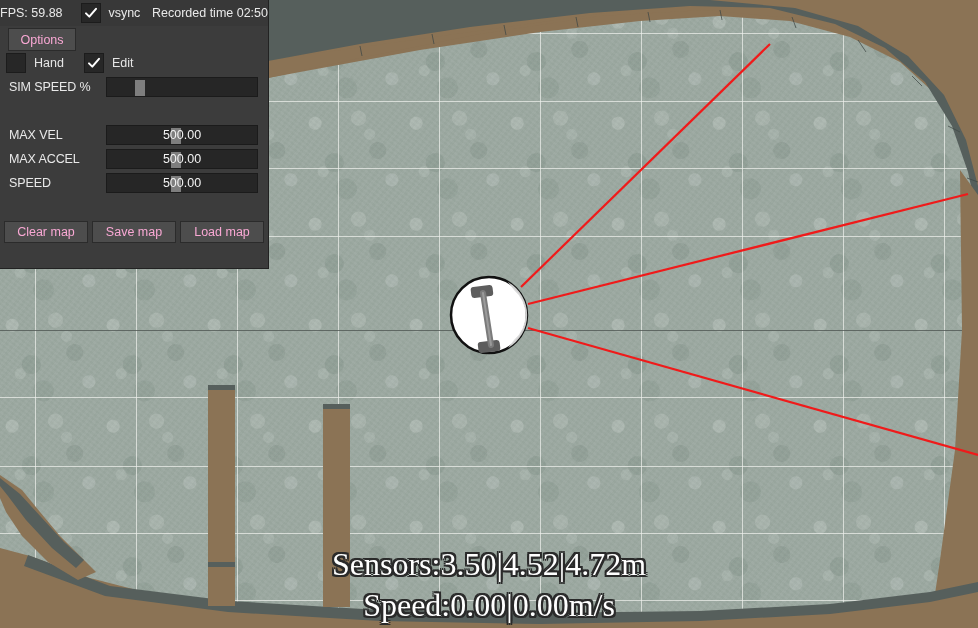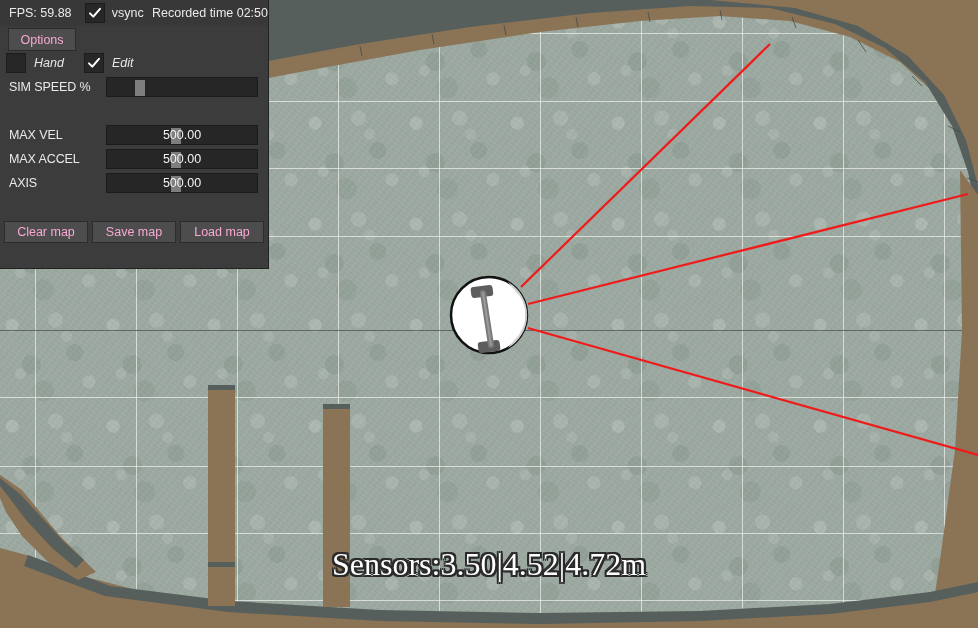--- a/index.html
+++ b/index.html
@@ -108,21 +108,21 @@
   }
   .status-row {
     position: absolute;
     left: 0; top: 0;
     width: 268px; height: 26px;
     display: flex;
     align-items: center;
     background: #383838;
   }
   .status-label {
-    padding-left: 9px;
+    padding-left: 0;
     font-size: 12.5px;
     color: #e9e9e9;
     white-space: nowrap;
   }
   .chk {
     width: 18px; height: 18px;
     background: #272727;
     border: 1px solid #1c1c1c;
     display: inline-flex;
     align-items: center;
@@ -149,21 +149,20 @@
     left: 8px; top: 28px;
     width: 66px; height: 21px;
   }
 
   .toggles-row {
     position: absolute;
     left: 0; top: 53px;
     width: 268px; height: 20px;
     display: flex;
     align-items: center;
-    font-style: italic;
   }
   .toggles-row .chk { margin-left: 6px; }
   .toggles-row .tlabel { margin-left: 8px; font-size: 12.5px; }
 
   .slider-row {
     position: absolute;
     left: 0;
     width: 268px;
     height: 24px;
     display: flex;
@@ -308,20 +307,21 @@
       <path d="M 508 282 A 38 38 0 0 1 508 348 L 514 340 A 33 33 0 0 0 514 290 Z" fill="#d9d9d9" opacity="0.95"></path>
       <g>
         <rect x="471" y="286" width="22" height="11" rx="3" fill="#5d5d5d" transform="rotate(-7 482 292)"></rect>
         <rect x="478" y="341" width="22" height="11" rx="3" fill="#5d5d5d" transform="rotate(-7 489 346)"></rect>
         <line x1="483" y1="293" x2="491" y2="345" stroke="#7b7b7b" stroke-width="6" stroke-linecap="round"></line>
         <line x1="483" y1="293" x2="491" y2="345" stroke="#9b9b9b" stroke-width="2" stroke-linecap="round"></line>
       </g>
     </svg>
 
     <div class="hud-text" id="hud-sensors">Sensors:3.50|4.52|4.72m</div>
+    <div class="hud-text" id="hud-speed">Speed:0.00|0.00m/s</div>
   </div>
 
   <div id="options-panel">
 
     <div class="status-row">
       <span class="status-label">FPS: 59.88</span>
       <span style="width:26px"></span>
       <span class="chk" id="chk-vsync">
         <svg width="14" height="14" viewBox="0 0 14 14">
           <path d="M2 7.4 L5.3 10.6 L12 2.8" stroke="#ffffff" stroke-width="2" fill="none" stroke-linecap="round" stroke-linejoin="round"></path>
@@ -368,21 +368,21 @@
 
     <div class="slider-row" style="top:147px">
       <span class="slider-name">MAX ACCEL</span>
       <span class="slider-track">
         <span class="slider-handle" style="left:64px"></span>
         <span class="slider-value">500.00</span>
       </span>
     </div>
 
     <div class="slider-row" style="top:171px">
-      <span class="slider-name">AXIS</span>
+      <span class="slider-name">SPEED</span>
       <span class="slider-track">
         <span class="slider-handle" style="left:64px"></span>
         <span class="slider-value">500.00</span>
       </span>
     </div>
 
 
     <div id="map-buttons">
       <div class="opt-btn">Clear map</div>
       <div class="opt-btn">Save map</div>

